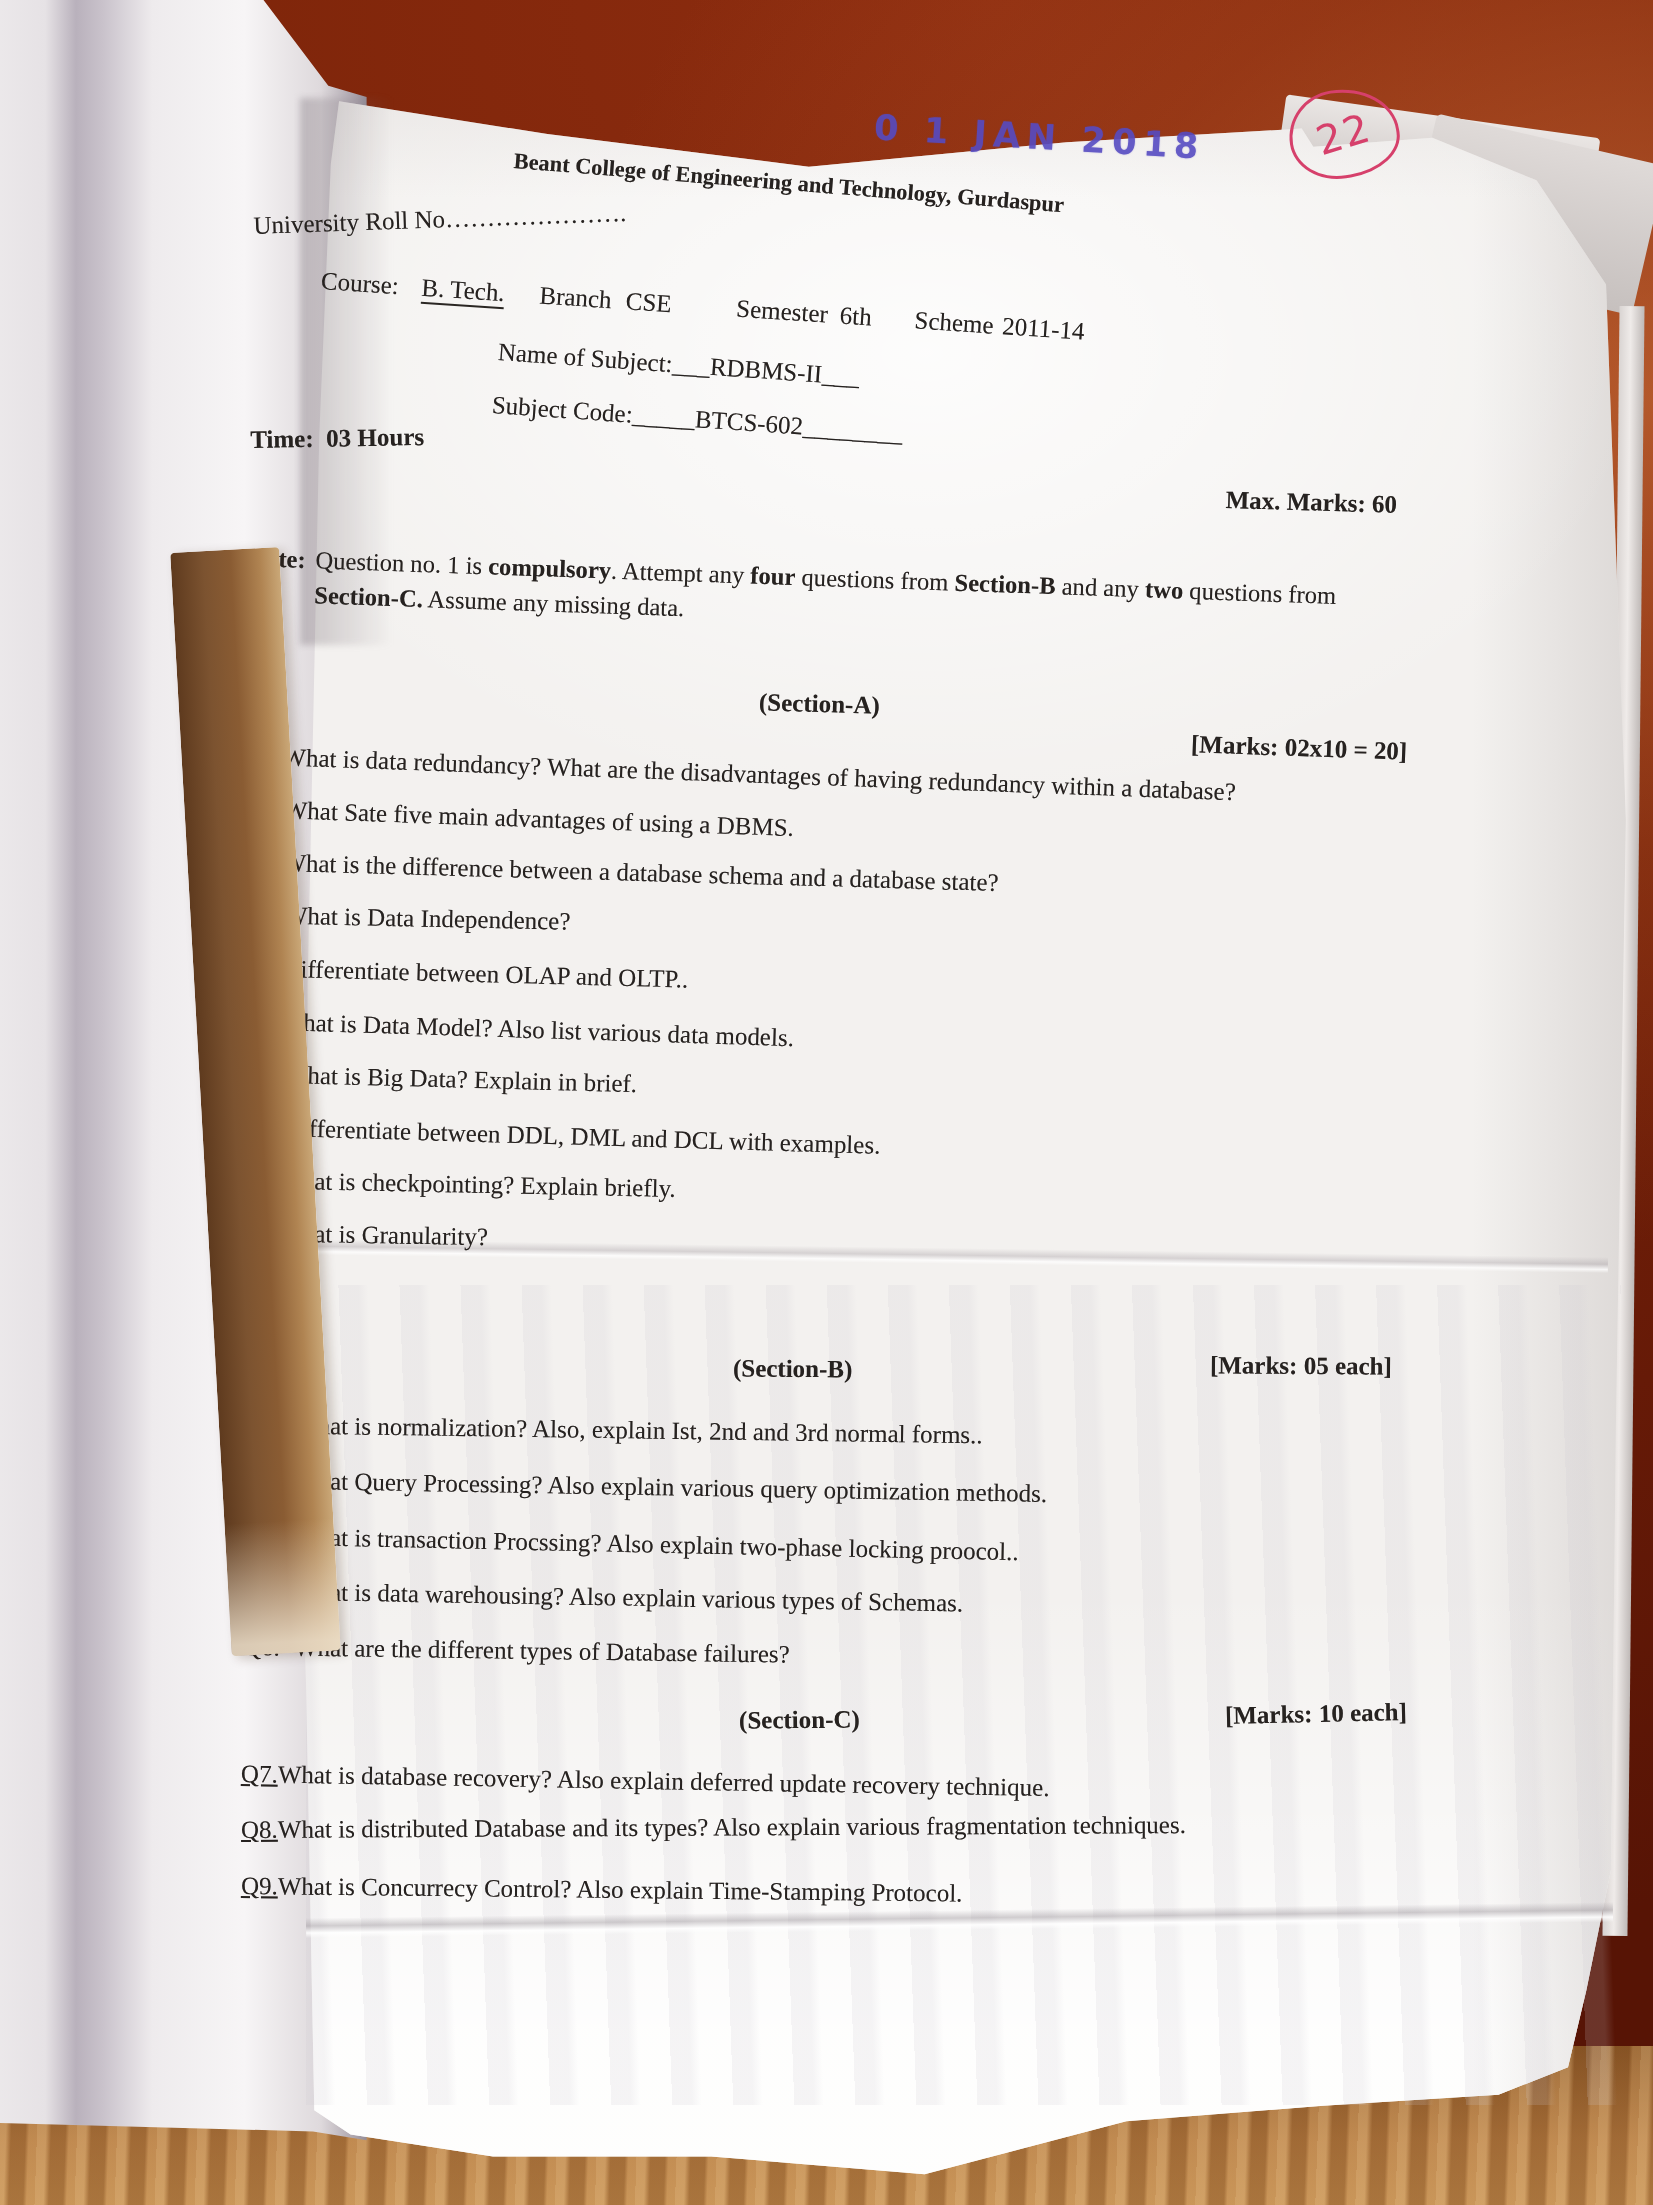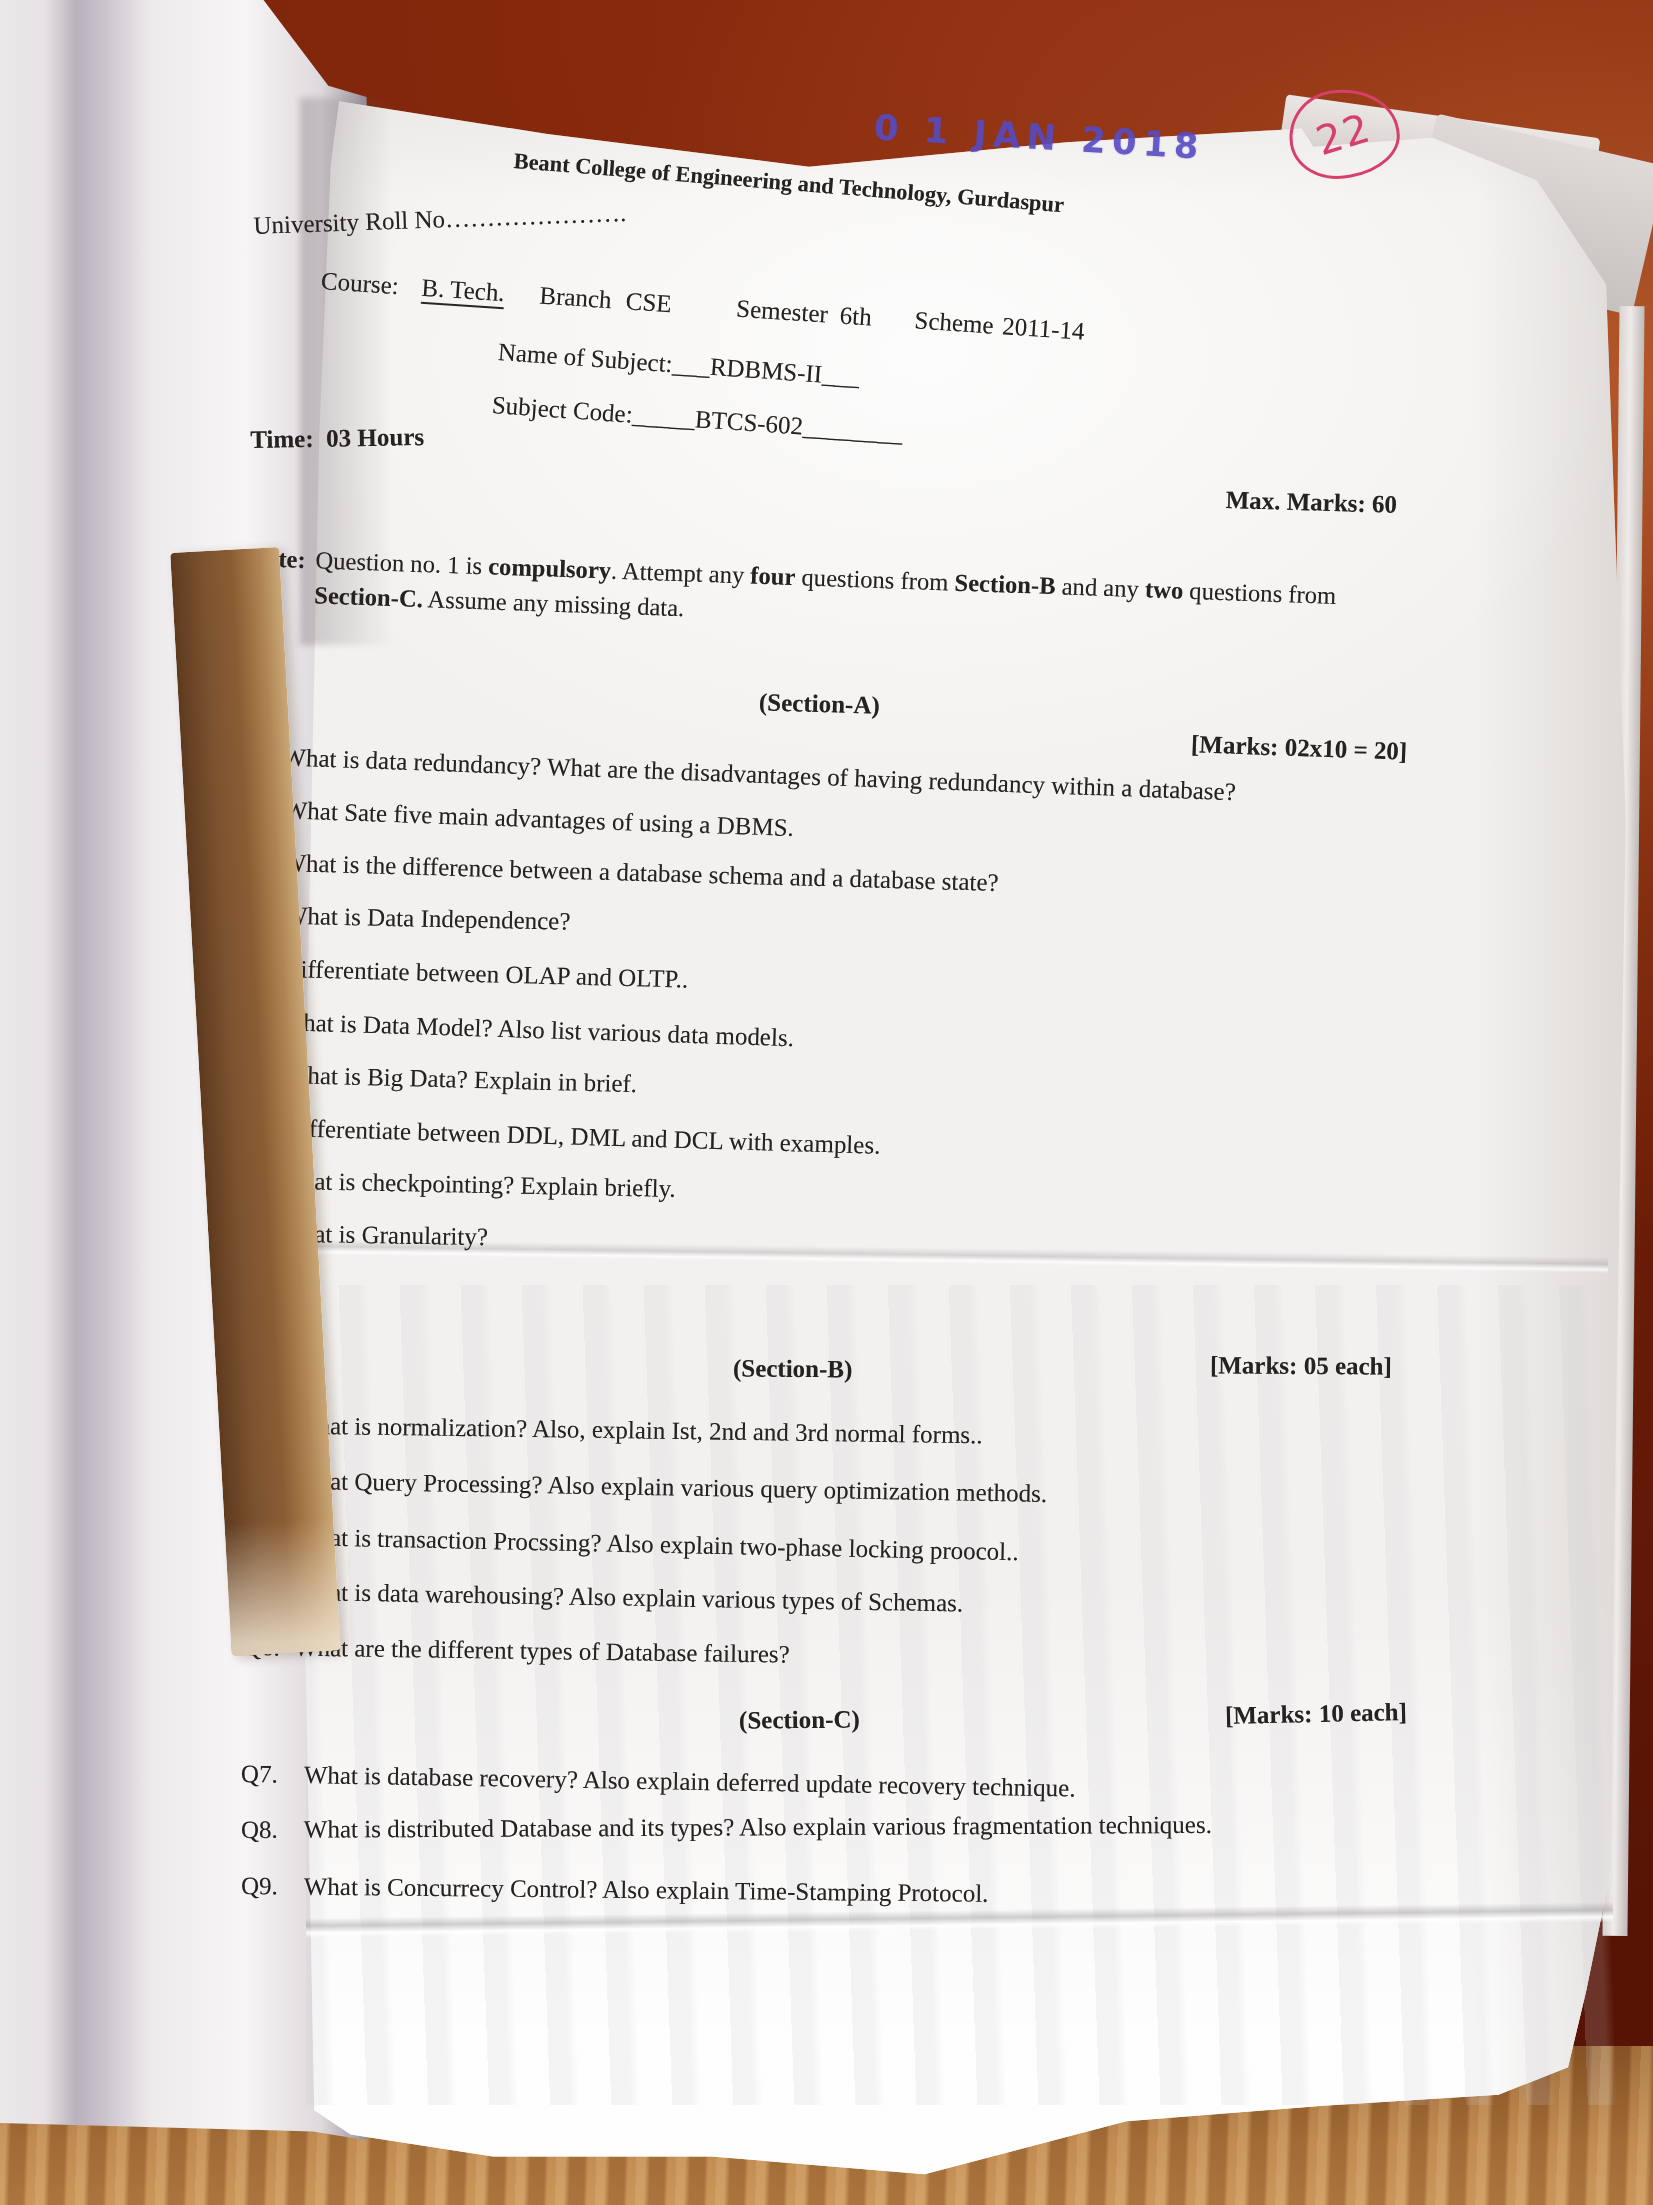--- a/index.html
+++ b/index.html
@@ -107,21 +107,21 @@
   #qb{left:243px;top:1411px;}
   #qb div{margin-bottom:28.4px;}
   #qb div .qlabel{margin-right:14.2px;}
   #qb div:nth-of-type(1){transform:rotate(.8deg)}
   #qb div:nth-of-type(2){transform:rotate(1deg)}
   #qb div:nth-of-type(3){transform:rotate(1.2deg)}
   #qb div:nth-of-type(4){transform:rotate(1deg)}
   #qb div:nth-of-type(5){transform:rotate(.8deg)}
   #qc{left:241px;top:1760px;}
   #qc div{margin-bottom:29px;}
-  #qc div .qlabel{margin-right:26px;}
+  #qc div .qlabel{margin-right:0;text-decoration:underline;}
   #qc div:nth-of-type(1){transform:rotate(1deg)}
   #qc div:nth-of-type(2){transform:rotate(-.3deg)}
   #qc div:nth-of-type(3){transform:rotate(.6deg)}
   
   .stamp{position:absolute;left:874px;top:117px;z-index:7;
     font-family:"DejaVu Sans","Liberation Sans",sans-serif;font-weight:bold;
     font-size:35px;letter-spacing:6.6px;color:var(--stamp-blue,#564bc2);
     transform:rotate(3.4deg);opacity:.9;text-shadow:0 0 1.6px rgba(86,75,194,.5);white-space:nowrap;}
   .circle-22{position:absolute;left:1289px;top:89px;width:104px;height:83px;z-index:7;
     border:3.8px solid var(--annotation-pink,#d6406b);

